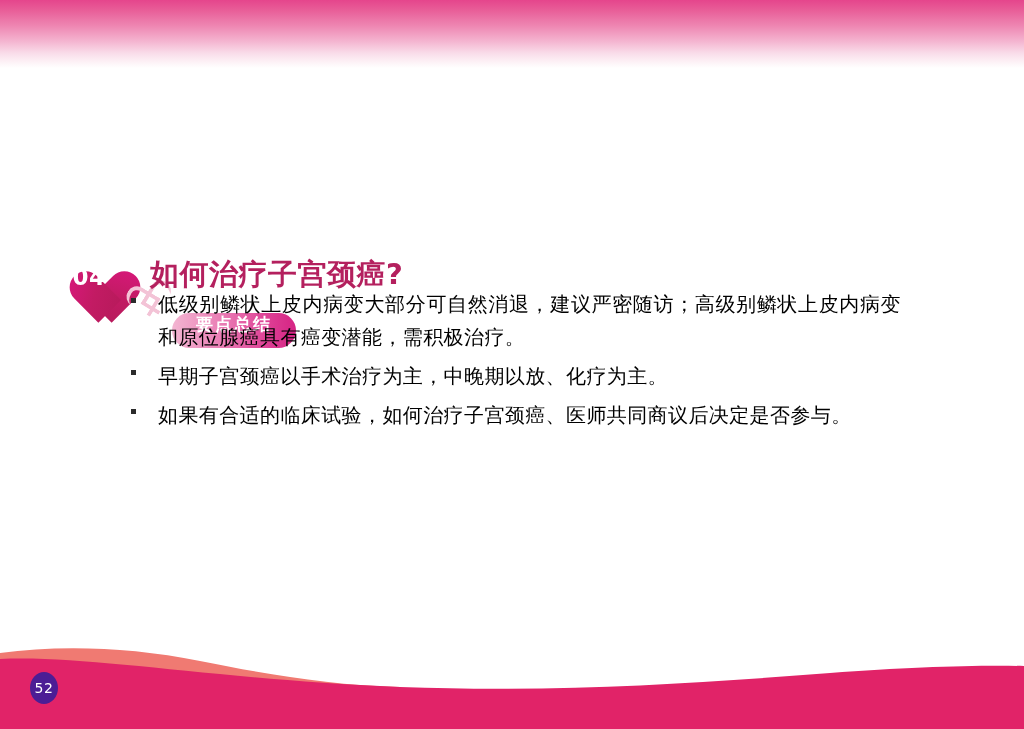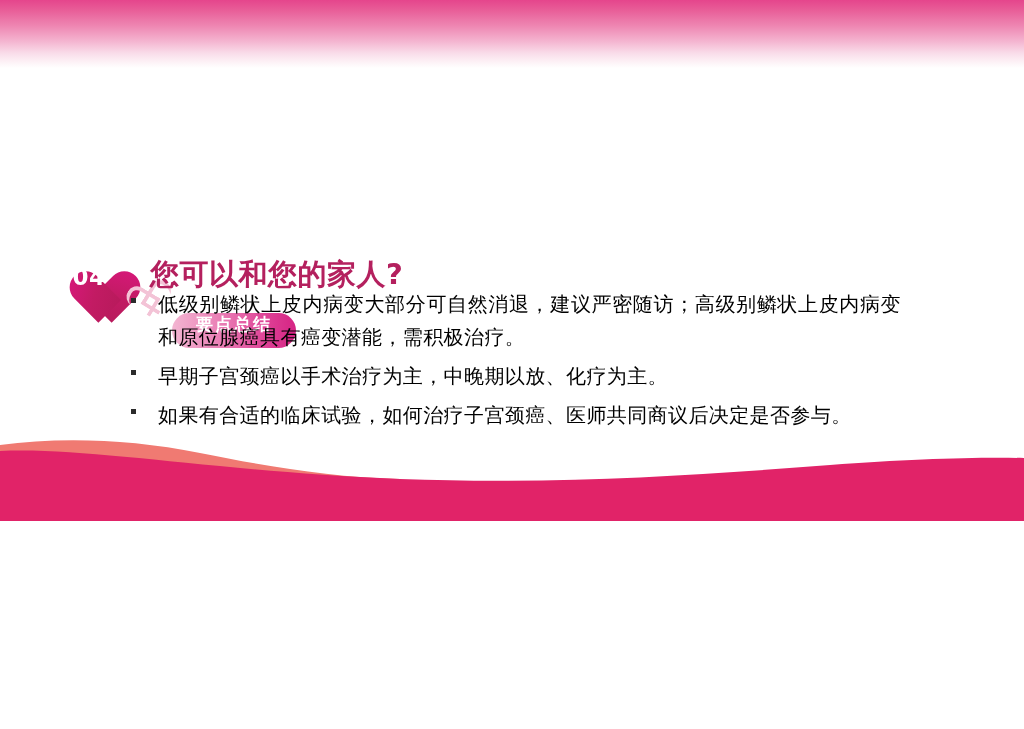--- a/index.html
+++ b/index.html
@@ -6,21 +6,21 @@
     margin: 0;
     padding: 0;
     background: #ffffff;
   }
   body {
     font-family: "DejaVu Sans", "Liberation Sans", sans-serif;
   }
   #slide {
     position: relative;
     width: 1024px;
-    height: 521px;
+    height: 729px;
     background: #ffffff;
     overflow: hidden;
   }
 
   
   .top-band {
     position: absolute;
     left: 0;
     top: 0;
     width: 1024px;
@@ -220,21 +220,21 @@
   <div class="top-band"></div>
 
   <div class="header">
 
     <div class="heart-badge">
       <div class="heart-main"></div>
       <div class="heart-number">04</div>
       <div class="heart-outline"></div>
     </div>
 
-    <div class="slide-title">您可以和您的家人?</div>
+    <div class="slide-title">如何治疗子宫颈癌?</div>
 
     <div class="pill">
       <span class="pill-label">要点总结</span>
     </div>
 
   </div>
 
   <div class="bullets">
 
     <div class="bullet-row">

